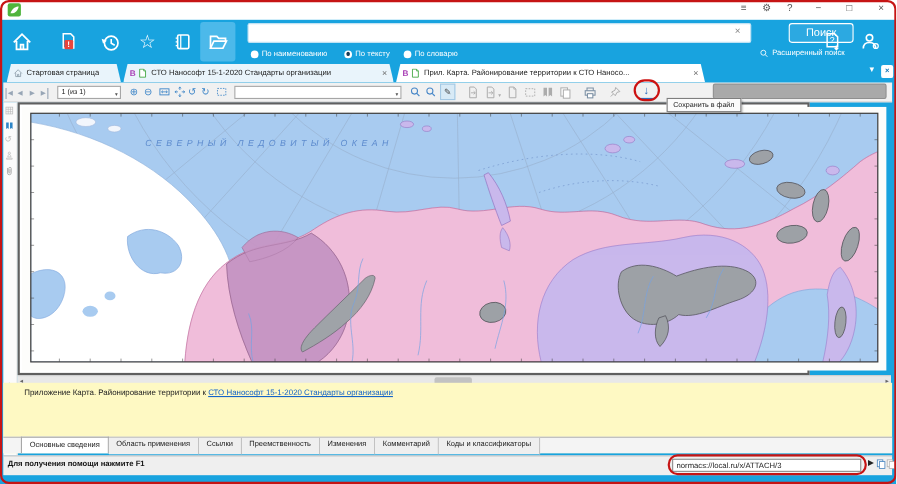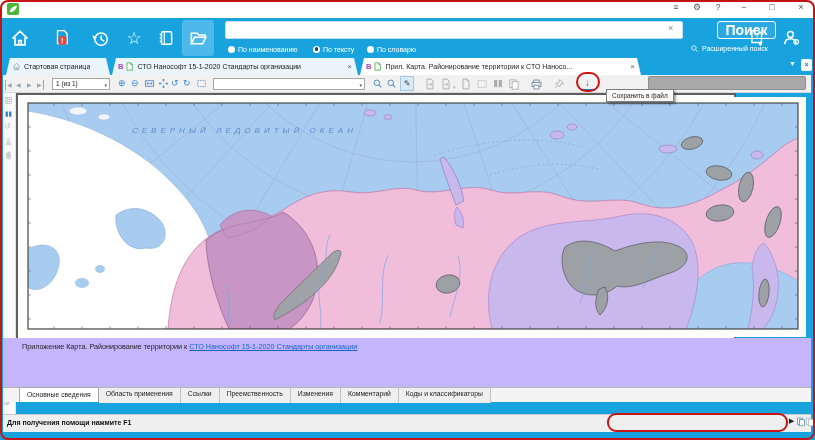--- a/index.html
+++ b/index.html
@@ -17,21 +17,21 @@
   
   .chrome{position:absolute;left:0;top:18px;width:815px;height:422px;background:#18A3DF}
   
   .tbbtn{position:absolute;top:20px;width:32px;height:36px;display:flex;align-items:center;justify-content:center;color:#fff}
   .tbbtn.active-bg{background:#4CB9EA;border-radius:3px}
   .search-input{position:absolute;left:225px;top:21px;width:458px;height:18px;background:#fff;border:1px solid #BFE2F4;border-radius:2px;font-size:8px;padding:0 14px 0 5px}
   .search-clear{position:absolute;left:668px;top:23px;font-size:9px;color:#888}
   .radio-row{position:absolute;top:44px;height:10px;color:#fff;font-size:7px;display:flex;align-items:center}
   .radio{width:7px;height:7px;border-radius:50%;background:#fff;display:inline-flex;align-items:center;justify-content:center;margin-right:3px}
   .radio .dot{width:3.4px;height:3.4px;border-radius:50%;background:#1A3B55}
-  .search-btn{position:absolute;left:717px;top:21px;width:59px;height:18px;background:#2CA9E1;border:1.6px solid #fff;border-radius:3px;color:#fff;font-weight:bold;font-size:14px;display:flex;align-items:center;justify-content:center}
+  .search-btn{position:absolute;left:717px;top:21px;width:59px;height:18px;background:#2CA9E1;border:1.6px solid #fff;border-radius:3px;color:#fff;font-weight:normal;font-size:10px;display:flex;align-items:center;justify-content:center}
   .adv-search{position:absolute;left:690px;top:44px;color:#fff;font-size:7px;display:flex;align-items:center;gap:3px}
   
   .tab{position:absolute;top:58px;height:17px;background:#E9F4FB;display:flex;align-items:center;font-size:7px;color:#222;padding:0 6px;clip-path:polygon(4px 0,calc(100% - 4px) 0,100% 100%,0 100%)}
   .tab.active{background:#fff}
   .tab .lbl{white-space:nowrap;overflow:hidden;text-overflow:ellipsis}
   .tab .x{margin-left:auto;color:#666;font-size:8px;padding-left:5px}
   .badge-v{color:#A93FB5;font-weight:bold;font-size:7.5px;margin-right:2px}
   .tabbar-tool{position:absolute;top:60px;color:#fff;font-size:7px}
   .tool-box{position:absolute;left:801px;top:59px;width:11px;height:12px;background:#fff;border-radius:2px;color:#1879B8;font-size:7px;text-align:center;line-height:12px;font-weight:bold}
   
@@ -48,21 +48,21 @@
   .tooltip{position:absolute;left:606px;top:89px;background:#FBFBFB;border:1px solid #7E7E7E;box-shadow:1.5px 1.5px 2px rgba(0,0,0,.35);font-size:6.5px;color:#222;padding:2px 5px;white-space:nowrap;z-index:55}
   
   .sidebar{position:absolute;left:3px;top:93px;width:13px;height:321px;background:#FBFBFB;border-right:1px solid #E4E4E4}
   .sico{position:absolute;left:4px;color:#B8B8B8}
   
   .map-frame{position:absolute;left:16px;top:93px;width:720px;height:248px;background:#fff;border:2px solid #5F5F5F;padding:2px}
   
   .hscroll{position:absolute;left:16px;top:341px;width:794px;height:9px;background:#E8E8E8;border-top:1px solid #CFCFCF;font-size:6px;color:#666}
   .hthumb{position:absolute;left:379px;top:1px;width:34px;height:7px;background:#C2C2C2;border-radius:2px}
   
-  .info-panel{position:absolute;left:3px;top:338px;width:808px;height:64px;background:#c4b5fd}
+  .info-panel{position:absolute;left:3px;top:348px;width:808px;height:64px;background:#fef9c3}
   .doc-info{position:absolute;left:19px;top:4px;font-size:7.2px;color:#222;white-space:nowrap}
   .doc-link{color:#1464C8;text-decoration:underline}
   .btabs{position:absolute;left:0;top:49px;width:808px;height:15px;border-top:1px solid #B5B5B5;background:#F4F4F4;display:flex;padding-left:16px}
   .btab{font-size:6.8px;color:#222;padding:2px 7px 0 7px;border-right:1px solid #C2C2C2;background:#EFEFEF;height:15px}
   .btab.active{background:#fff;border:1px solid #A8A8A8;border-bottom:none;margin-top:-1px;padding-top:3px;font-weight:normal}
   
   .statusbar{position:absolute;left:3px;top:414px;width:808px;height:18px;background:#EFEFEF;border-top:1px solid #C8C8C8}
   .status-help{position:absolute;left:4px;top:4px;font-size:7px;font-weight:bold;color:#111}
   .addr-input{position:absolute;left:611px;top:417px;width:172px;height:12px;border:1px solid #8A8A8A;background:#fff;font-size:7px;color:#222;padding:0 3px;font-family:"Liberation Sans",sans-serif}
   .play-ico{position:absolute;left:789px;top:417px;font-size:7px;color:#222}
@@ -528,20 +528,21 @@
       <div class="btab">Преемственность</div>
       <div class="btab">Изменения</div>
       <div class="btab">Комментарий</div>
       <div class="btab">Коды и классификаторы</div>
     </div>
   </div>
 
   <div class="statusbar">
     <span class="status-help">Для получения помощи нажмите F1</span>
   </div>
+  <input class="addr-input" value="normacs://local.ru/x/ATTACH/3" style="">
   <span class="play-ico">▶</span>
   <span class="svgic" style="position:absolute;left:796px;top:416px;color:#4A86C0">
       <svg class="ic" width="10" height="11" viewBox="0 0 16 16">
         <use href="#sy-copy"></use>
       </svg>
     </span>
   <span class="svgic" style="position:absolute;left:805px;top:416px;color:#B0B0B0">
       <svg class="ic" width="10" height="11" viewBox="0 0 16 16">
         <use href="#sy-copy"></use>
       </svg>

